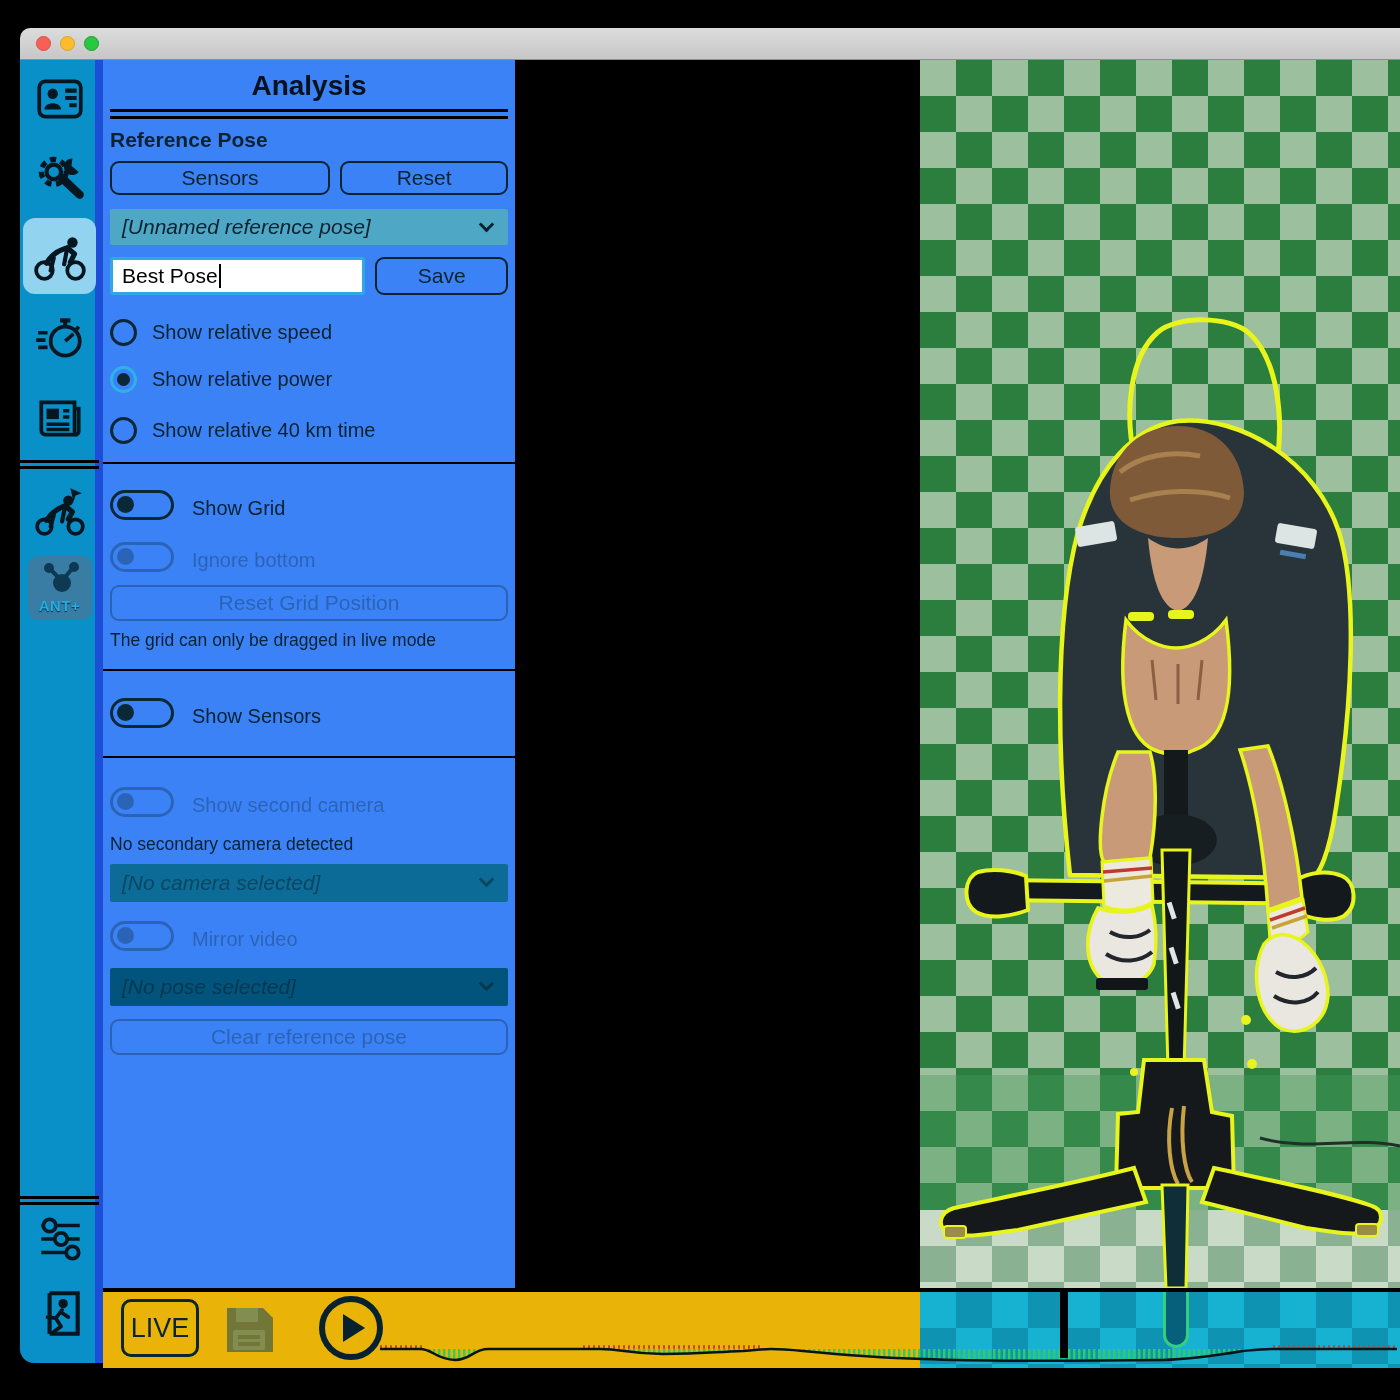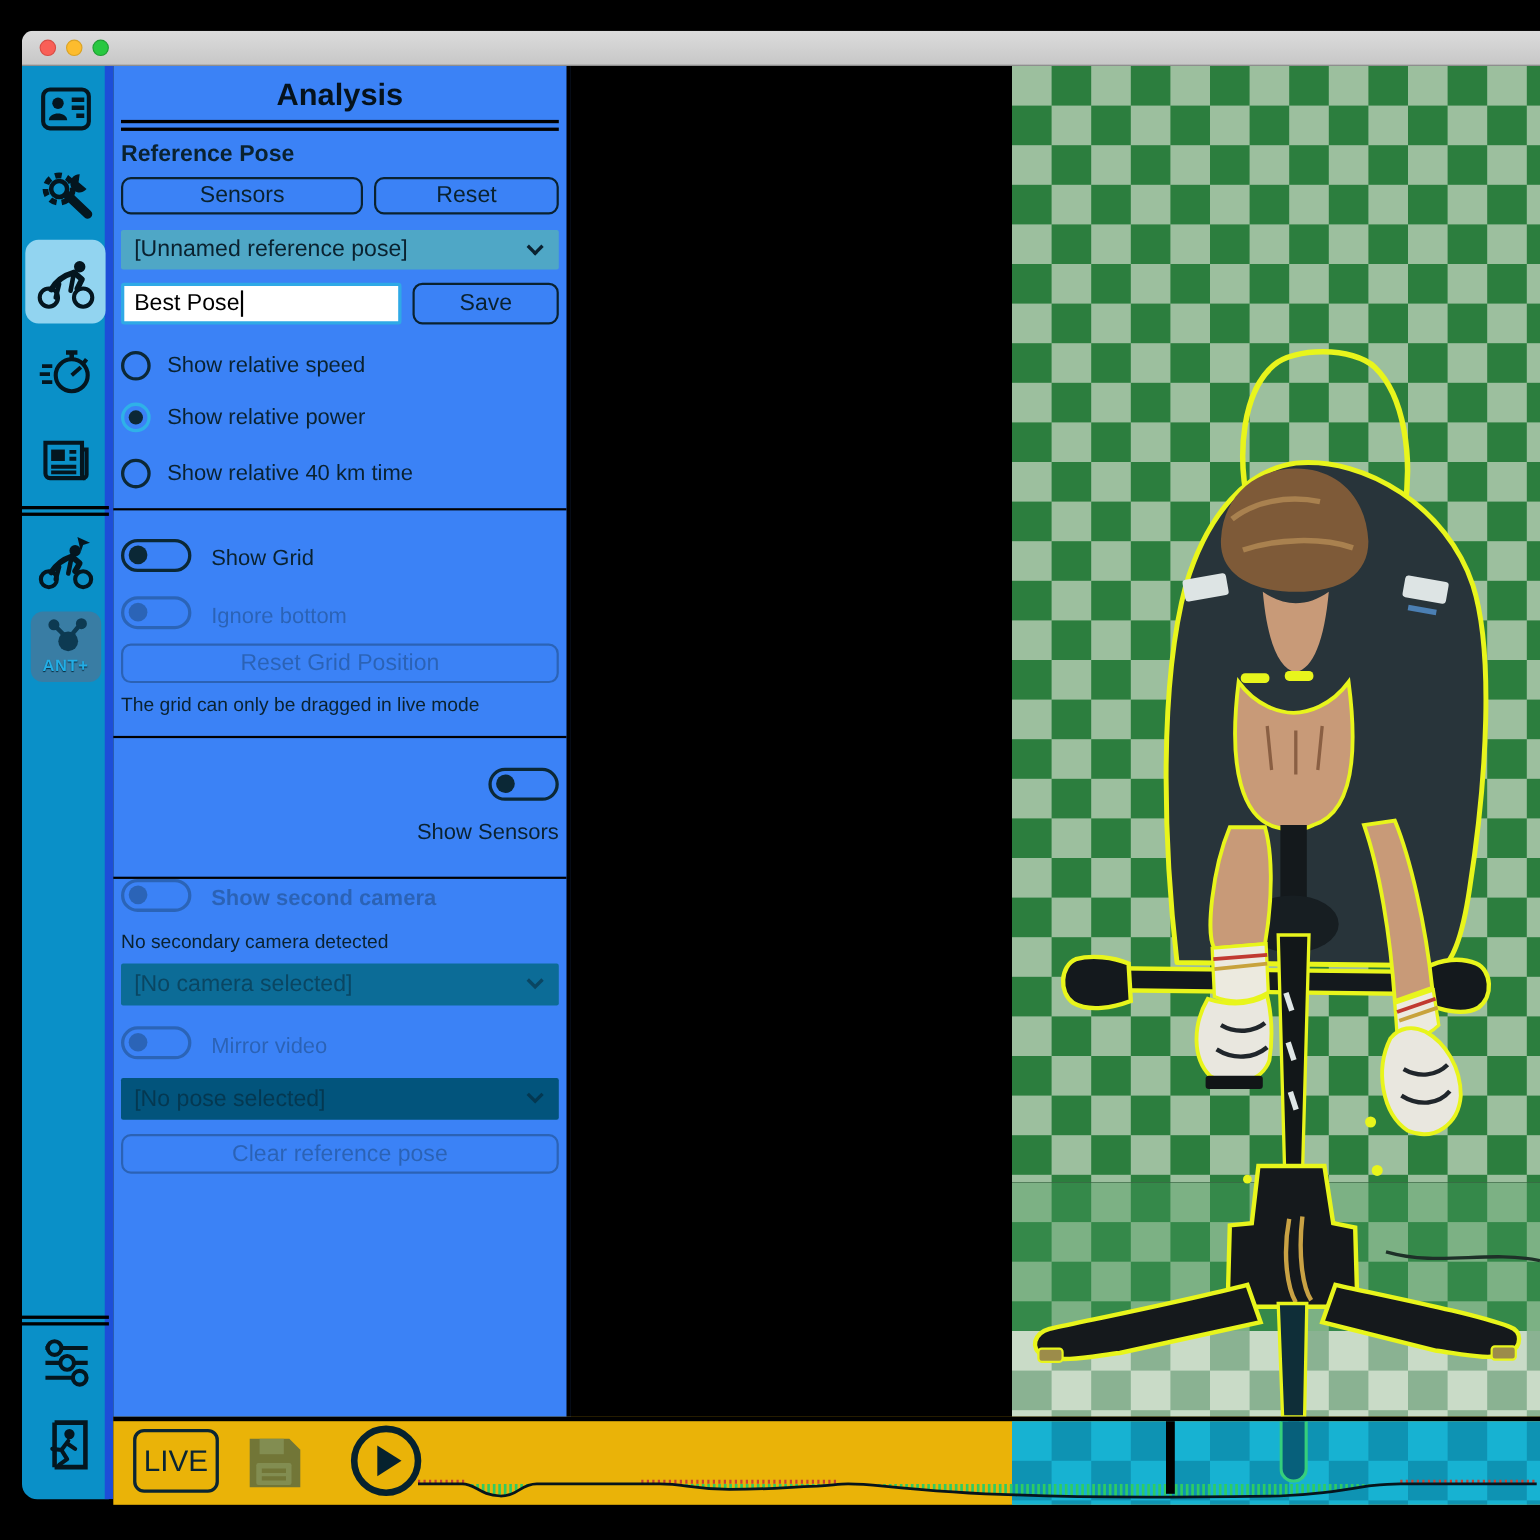--- a/index.html
+++ b/index.html
@@ -34,21 +34,21 @@
     border-right:4px solid #000;color:#0a2230;padding:0 7px;}
   .p-title{margin-top:10px;text-align:center;font-size:28px;font-weight:600;color:#05121c;}
   .p-uline{margin-top:7px;height:0;border-top:3px solid #000;}
   .p-uline.second{margin-top:4px;}
   .p-head{margin-top:9px;font-size:21px;font-weight:600;}
   .row{display:flex;gap:10px;}
   .btn{border:2.5px solid #0a2230;border-radius:9px;background:transparent;color:#0a2230;
     font-size:21px;display:flex;align-items:center;justify-content:center;height:34px;}
   .btn.dis{opacity:.32;}
   .select{height:36px;background:#4fa7c6;color:#0a2230;font-size:21px;display:flex;
-    align-items:center;padding:0 12px;position:relative;border-radius:2px;}
+    align-items:center;padding:0 12px;position:relative;border-radius:2px;font-style:italic;}
   .select .chev{position:absolute;right:16px;top:10px;width:11px;height:11px;
     border-right:3px solid #0a2230;border-bottom:3px solid #0a2230;transform:rotate(45deg);}
   .select.discam{background:#0c6c97;color:rgba(7,32,46,.5);}
   .select.discam .chev{border-color:rgba(7,32,46,.5);}
   .select.dispose{background:#02547c;color:rgba(7,32,46,.55);}
   .select.dispose .chev{border-color:rgba(7,32,46,.55);}
   .inputbox{flex:1.8;height:38px;background:#fff;border:3.5px solid #2fa9e6;border-radius:3px;
     display:flex;align-items:center;padding:0 9px;font-size:21px;color:#000;}
   .caret{width:2px;height:24px;background:#000;margin-left:1px;}
   .radio-row{display:flex;align-items:center;gap:15px;margin-top:24px;}
@@ -232,28 +232,28 @@
     </div>
     <div class="toggle-row disab" style="margin-top:22px;">
       <span class="tg"></span>
       <span class="opt-label">Ignore bottom</span>
     </div>
     <div class="btn dis" style="margin-top:13px;height:36px;">Reset Grid Position</div>
     <div class="note">The grid can only be dragged in live mode</div>
 
     <div class="divider"></div>
 
-    <div class="toggle-row" style="margin-top:27px;flex-direction:column;">
+    <div class="toggle-row" style="margin-top:27px;">
       <span class="tg"></span>
       <span class="opt-label">Show Sensors</span>
     </div>
 
     <div class="divider" style="margin-top:28px;"></div>
 
-    <div class="toggle-row disab" style="font-weight:bold;">
+    <div class="toggle-row disab" style="margin-top:29px;">
       <span class="tg"></span>
       <span class="opt-label">Show second camera</span>
     </div>
     <div class="note" style="margin-top:17px;">No secondary camera detected</div>
 
     <div class="select discam" style="margin-top:9px;height:38px;">
       <span>[No camera selected]</span>
       <span class="chev"></span>
     </div>
 

